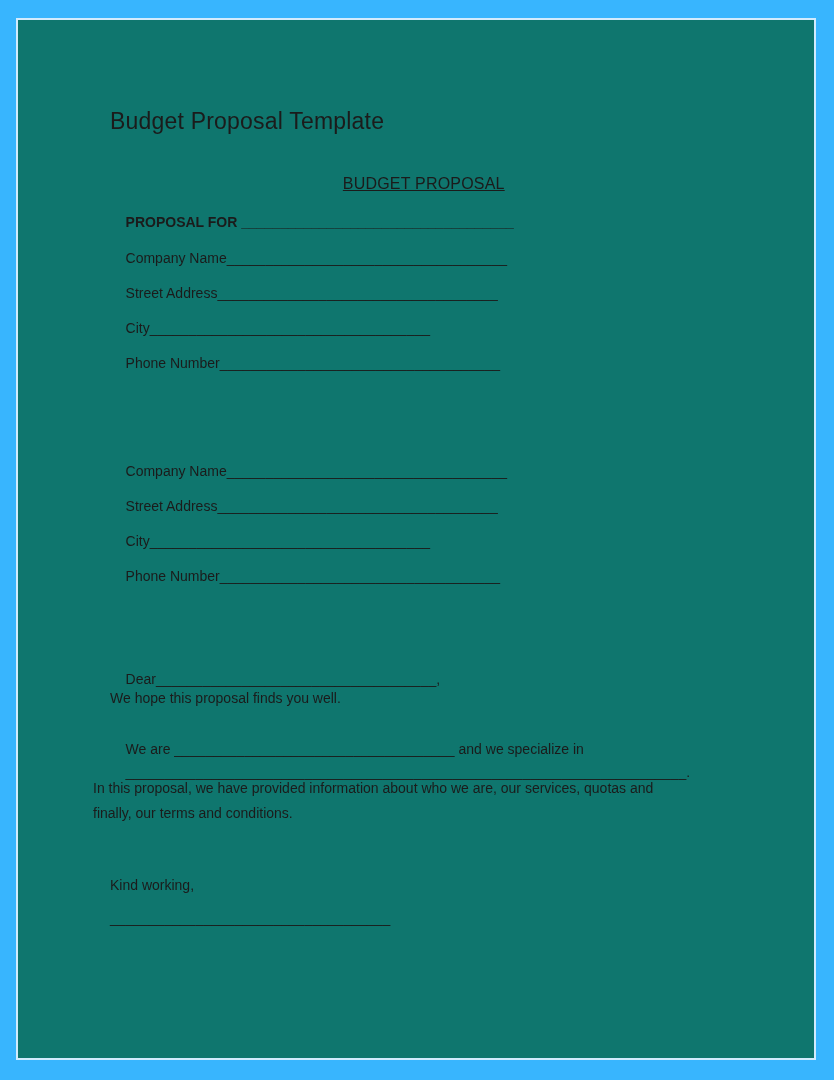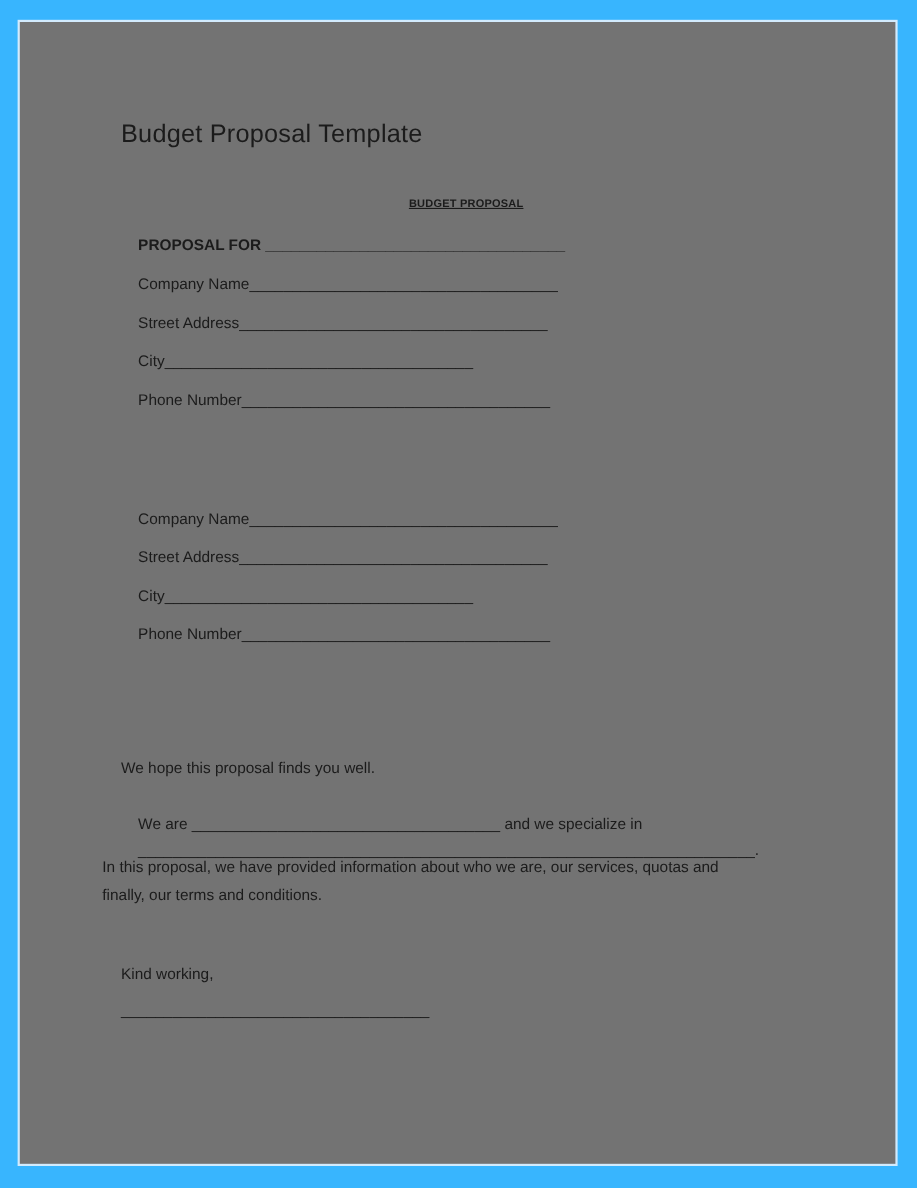--- a/index.html
+++ b/index.html
@@ -8,33 +8,33 @@
     background:#38b5fe;
     position:relative;
     font-family:"Liberation Sans", sans-serif;
     color:#1b1b1b;
     overflow:hidden;
   }
   .page {
     position:absolute;
     left:18px; top:20px;
     width:796px; height:1038px;
-    background:#737373;
+    background:#0f766e;
     box-shadow:0 0 0 2px #d2ebfd;
   }
   .abs {
     position:absolute;
     white-space:pre;
     font-size:14px;
     color:#1b1b1b;
     line-height:normal;
   }
   .title { font-size:23px; letter-spacing:0.2px; }
   .heading-wrap { left:0; top:139px; width:100%; text-align:center; }
-  .heading-text { font-weight:700; font-size:10px; text-decoration:underline; letter-spacing:0.2px;margin-top:24px; }
+  .heading-text { font-weight:400; font-size:16px; text-decoration:underline; letter-spacing:0.2px;margin-top:24px; }
   .b { font-weight:700; }
   .para { white-space:normal; width:592px; line-height:25px; }
 </style>
 </head>
 <body>
 
 <div class="page">
 
   <div class="abs title" style="left:92px; top:88px;">Budget Proposal Template</div>
 
@@ -64,20 +64,23 @@
   <div class="abs" style="left:92px; top:462px;">
     <span>Street Address</span><span>____________________________________</span>
   </div>
   <div class="abs" style="left:92px; top:497px;">
     <span>City</span><span>____________________________________</span>
   </div>
   <div class="abs" style="left:92px; top:532px;">
     <span>Phone Number</span><span>____________________________________</span>
   </div>
 
+  <div class="abs" style="left:92px; top:635px;">
+    <span>Dear</span><span>____________________________________</span><span>,</span>
+  </div>
 
   <div class="abs" style="left:92px; top:670px;">We hope this proposal finds you well.</div>
 
   <div class="abs" style="left:92px; top:728px;">
     <span>________________________________________________________________________</span><span>.</span>
   </div>
 
   <div class="abs" style="left:92px; top:705px;">
     <span>We are</span><span> ____________________________________</span><span> and we specialize in</span>
   </div>

